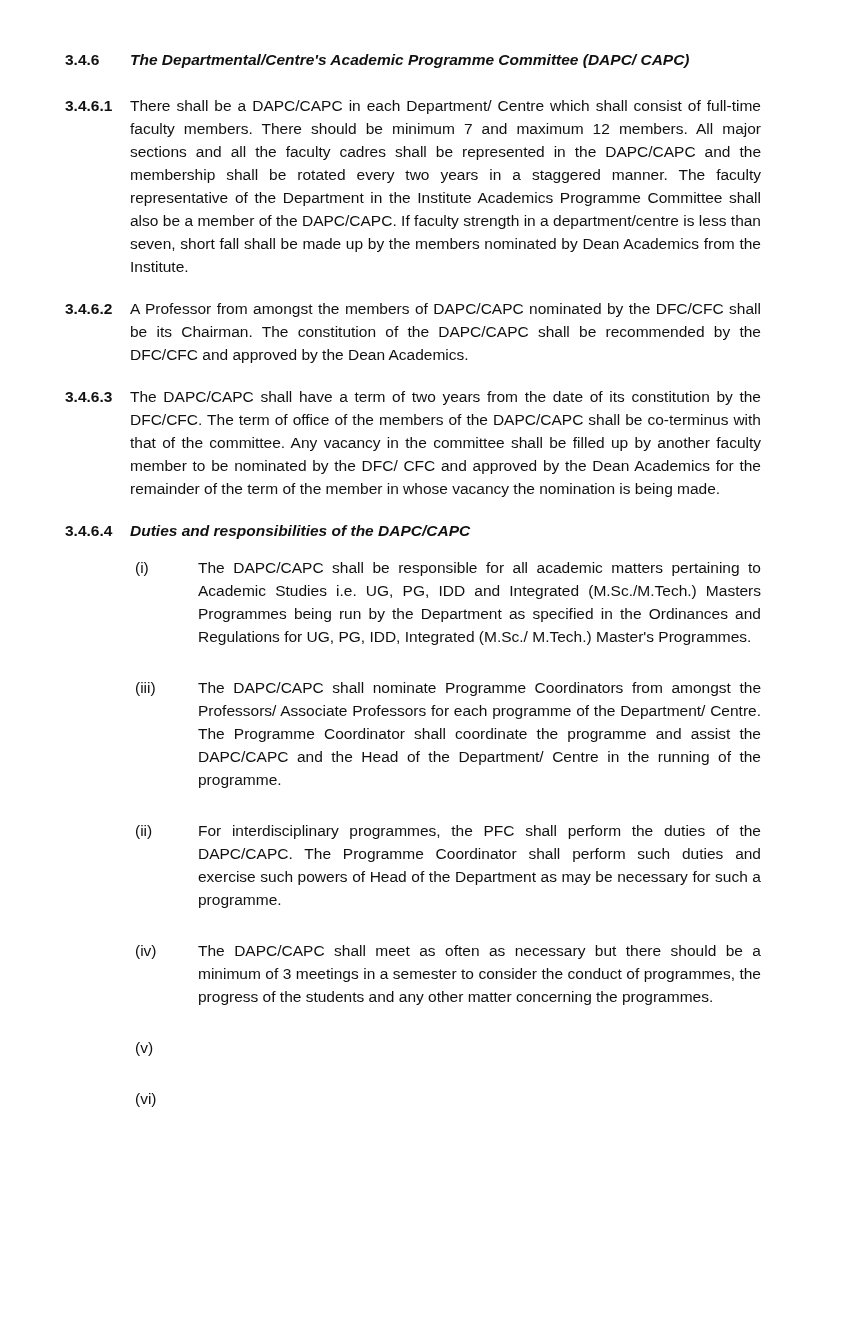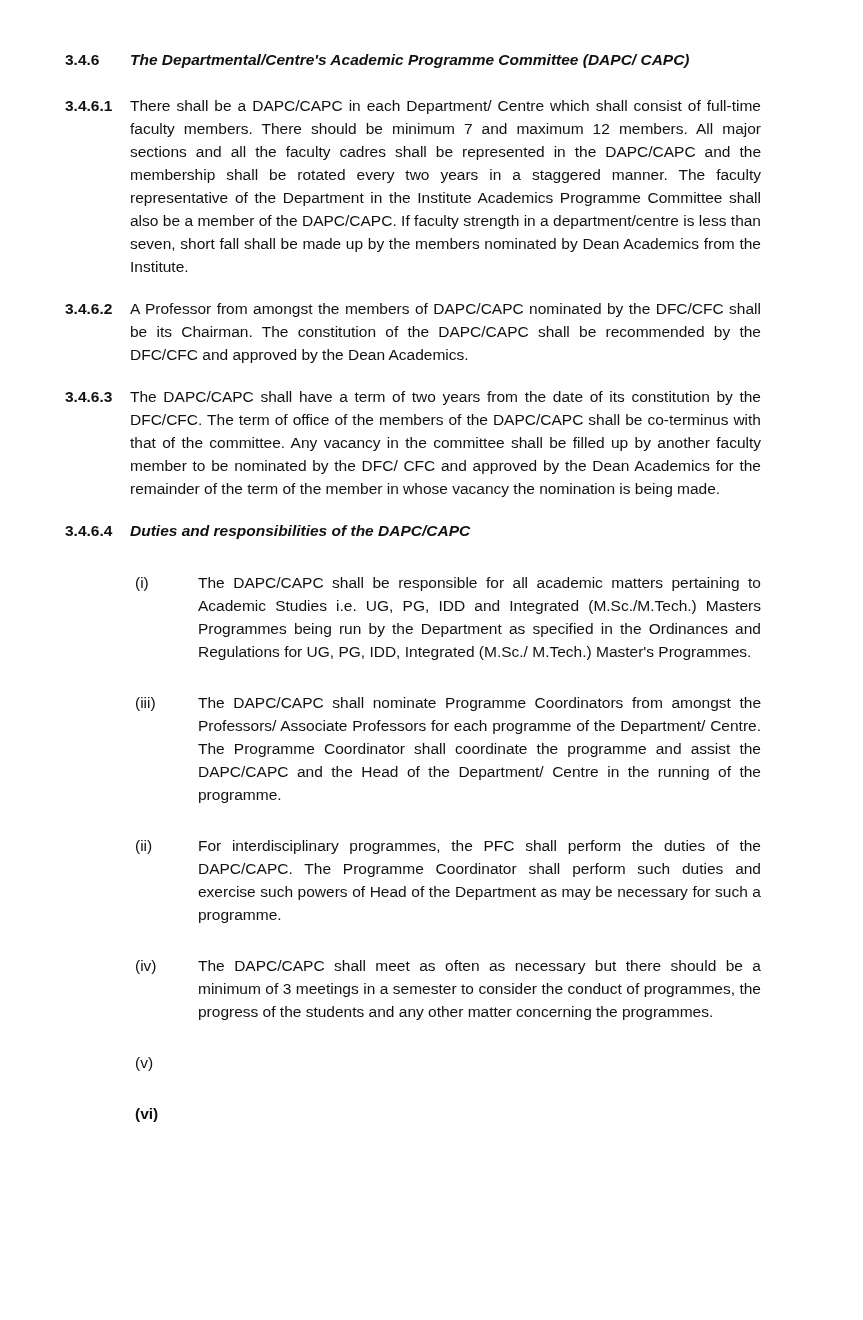--- a/index.html
+++ b/index.html
@@ -33,28 +33,28 @@
     flex-shrink: 0;
     font-weight: bold;
   }
   .body-col {
     flex: 1;
     text-align: justify;
   }
   .bold { font-weight: bold; font-style: italic; }
   .heading-row { margin-bottom: 23px; }
   .heading-row .body-col { text-align: left; }
-  .duties-heading-row { margin-bottom: 29px; }
+  .duties-heading-row { margin-bottom: 14px; }
   .items { margin-left: 5px; }
   .item {
     display: flex;
     align-items: flex-start;
     margin-bottom: 28px;
   }
-  .item:last-child { margin-bottom: 12px; font-weight: bold; }
+  .item:last-child { margin-bottom: 12px; }
   .item-label {
     width: 63px;
     flex-shrink: 0;
   }
   .item-text {
     flex: 1;
     text-align: justify;
   }
 </style>
 </head>

